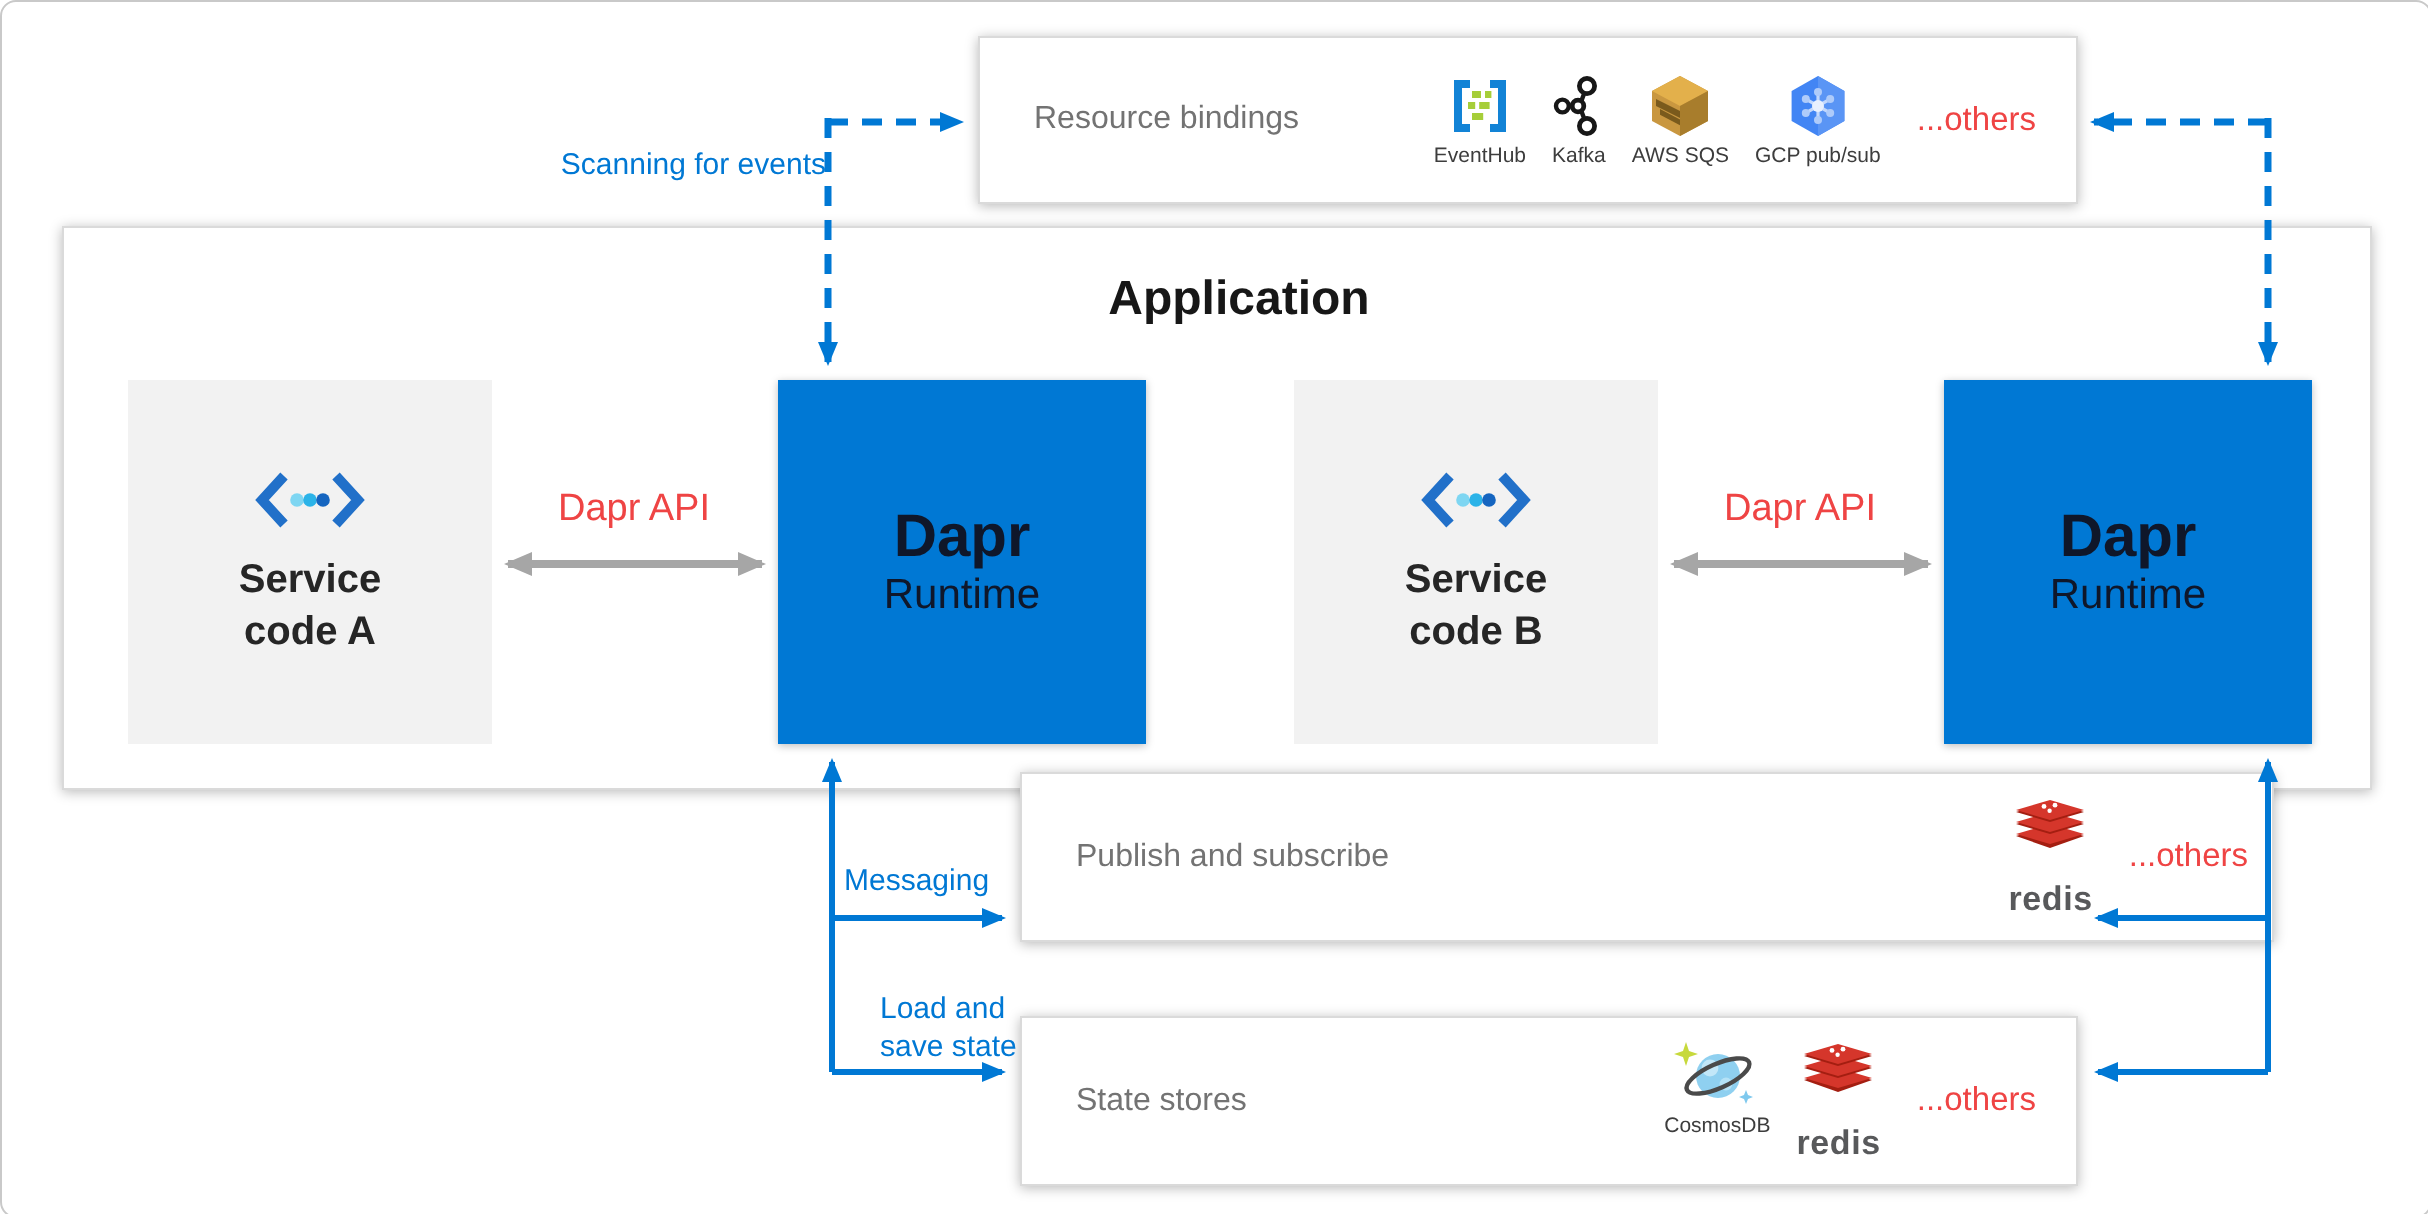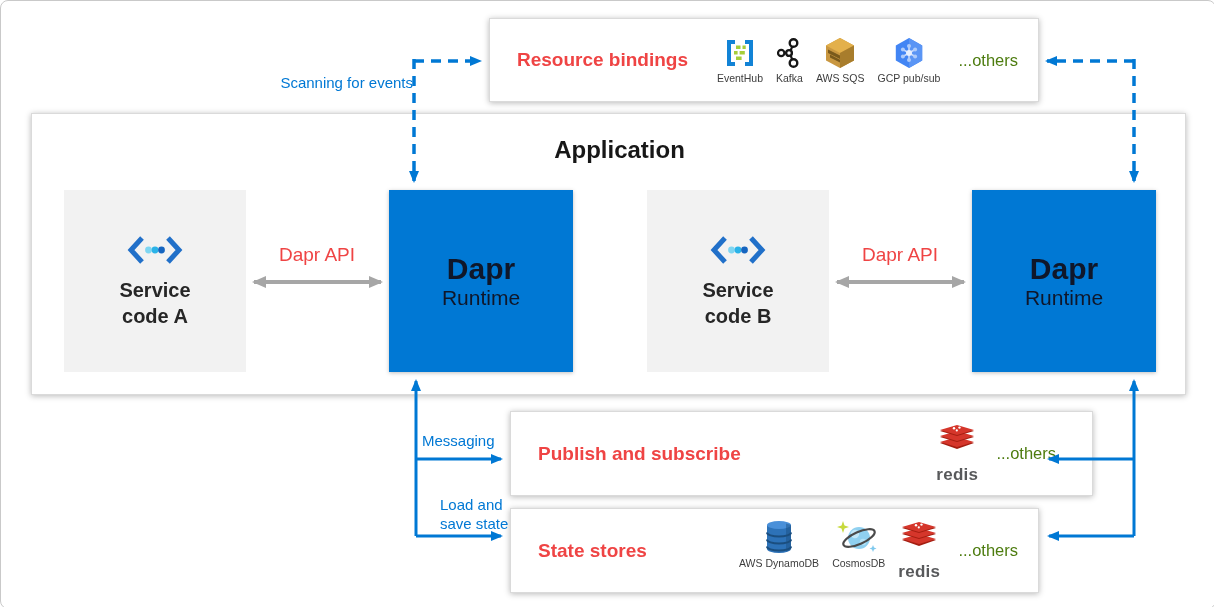--- a/index.html
+++ b/index.html
@@ -5,22 +5,22 @@
   html,body{margin:0;padding:0;background:#fff;}
   .canvas{
     position:relative;width:1214px;height:607px;background:#ffffff;
     border:1px solid #c9c9c9;border-radius:8px;overflow:hidden;
     font-family:"Liberation Sans","DejaVu Sans",sans-serif;
   }
   .panel{
     position:absolute;background:#fff;border:1px solid #dadada;
     box-shadow:0 1px 6px rgba(0,0,0,0.28);box-sizing:border-box;
   }
-  .panel-title{font-weight:bold;font-size:19px;color:#ef4444;white-space:nowrap;}
-  .others{font-size:16.5px;color:#4d7c0f;white-space:nowrap;}
+  .panel-title{font-weight:normal;font-size:16px;color:#737373;white-space:nowrap;}
+  .others{font-size:16.5px;color:#ef4444;white-space:nowrap;}
   .icon-col{display:flex;flex-direction:column;align-items:center;gap:3px;}
   .icon-label{font-size:10.5px;color:#3d3d3d;white-space:nowrap;}
   
   .rb{left:488px;top:17px;width:550px;height:84px;display:flex;align-items:center;padding:0 20px 0 27px;}
   .rb-icons{display:flex;align-items:center;gap:13px;margin-left:auto;}
   
   .app{left:30px;top:112px;width:1155px;height:282px;}
   .app-title{position:absolute;left:0;right:0;top:22px;text-align:center;font-size:24px;font-weight:bold;color:#171717;padding-left:22px;}
   .service-box{
     position:absolute;width:182px;height:182px;background:#f2f2f2;
@@ -29,21 +29,21 @@
   .service-name{font-size:20px;font-weight:bold;color:#262626;text-align:center;line-height:1.3;}
   .runtime-box{
     position:absolute;width:184px;height:182px;background:#0078d4;color:#0f172a;
     display:flex;flex-direction:column;align-items:center;justify-content:center;
     box-shadow:0 1px 4px rgba(0,0,0,0.25);
   }
   .runtime-title{font-size:30px;font-weight:bold;line-height:1.15;}
   .runtime-sub{font-size:21px;}
   .dapr-api{position:absolute;width:140px;text-align:center;font-size:19px;color:#ef4444;top:243px;}
   
-  .ps{left:509px;top:410px;width:583px;height:85px;display:flex;align-items:center;padding:0 36px 0 27px;}
+  .ps{left:509px;top:385px;width:627px;height:85px;display:flex;align-items:center;padding:0 12px 0 27px;}
   .ss{left:509px;top:507px;width:529px;height:85px;display:flex;align-items:center;padding:0 20px 0 27px;}
   .ss-icons{display:flex;align-items:flex-start;gap:13px;margin-left:auto;}
   .redis-col{display:flex;flex-direction:column;align-items:center;gap:16px;}
   .redis-word{font-weight:bold;font-size:17px;color:#58595b;letter-spacing:.3px;margin-top:-1px;}
   .ml-auto{margin-left:auto;}
   .ml-18{margin-left:18px;}
   
   .blue-label{position:absolute;font-size:15px;color:#0078d4;line-height:19px;white-space:nowrap;}
   .arrows{position:absolute;left:0;top:0;z-index:6;pointer-events:none;}
 </style>
@@ -177,31 +177,20 @@
       </svg>
       <div class="redis-word">redis</div>
     </div>
     <div class="others ml-18">...others</div>
   </div>
 
   <div class="panel ss">
     <div class="panel-title">State stores</div>
     <div class="ss-icons">
       <div class="icon-col">
-        <svg width="30" height="34" viewBox="0 0 30 34">
-          <path d="M3,5 v24 a12,4 0 0 0 24,0 v-24 Z" fill="#2d72b8"></path>
-          <ellipse cx="15" cy="5" rx="12" ry="4" fill="#4a90d9"></ellipse>
-          <path d="M3,12.5 a12,4 0 0 0 24,0" fill="none" stroke="#1b4e7f" stroke-width="2"></path>
-          <path d="M3,19.5 a12,4 0 0 0 24,0" fill="none" stroke="#1b4e7f" stroke-width="2"></path>
-          <path d="M3,26.5 a12,4 0 0 0 24,0" fill="none" stroke="#1b4e7f" stroke-width="2"></path>
-          <path d="M22,3.5 v28 a12,4 0 0 0 5,-2.5 v-24 Z" fill="#1b4e7f" opacity="0.45"></path>
-        </svg>
-        <div class="icon-label">AWS DynamoDB</div>
-      </div>
-      <div class="icon-col">
         <svg width="46" height="34" viewBox="0 0 46 34">
           <circle cx="23" cy="18" r="11" fill="#8fd0f0"></circle>
           <circle cx="19" cy="14" r="4.2" fill="#c2e7f8"></circle>
           <circle cx="27" cy="22" r="3.2" fill="#b5e2f6"></circle>
           <ellipse cx="23" cy="18" rx="17" ry="6" fill="none" stroke="#4a4a4a" stroke-width="2.2" transform="rotate(-24 23 18)"></ellipse>
           <path d="M7,1 L8.5,5.5 L13,7 L8.5,8.5 L7,13 L5.5,8.5 L1,7 L5.5,5.5 Z" fill="#c7d93c"></path>
           <path d="M37,25 L38,27.5 L40.5,28.5 L38,29.5 L37,32 L36,29.5 L33.5,28.5 L36,27.5 Z" fill="#7fc9ee"></path>
         </svg>
         <div class="icon-label">CosmosDB</div>
       </div>

